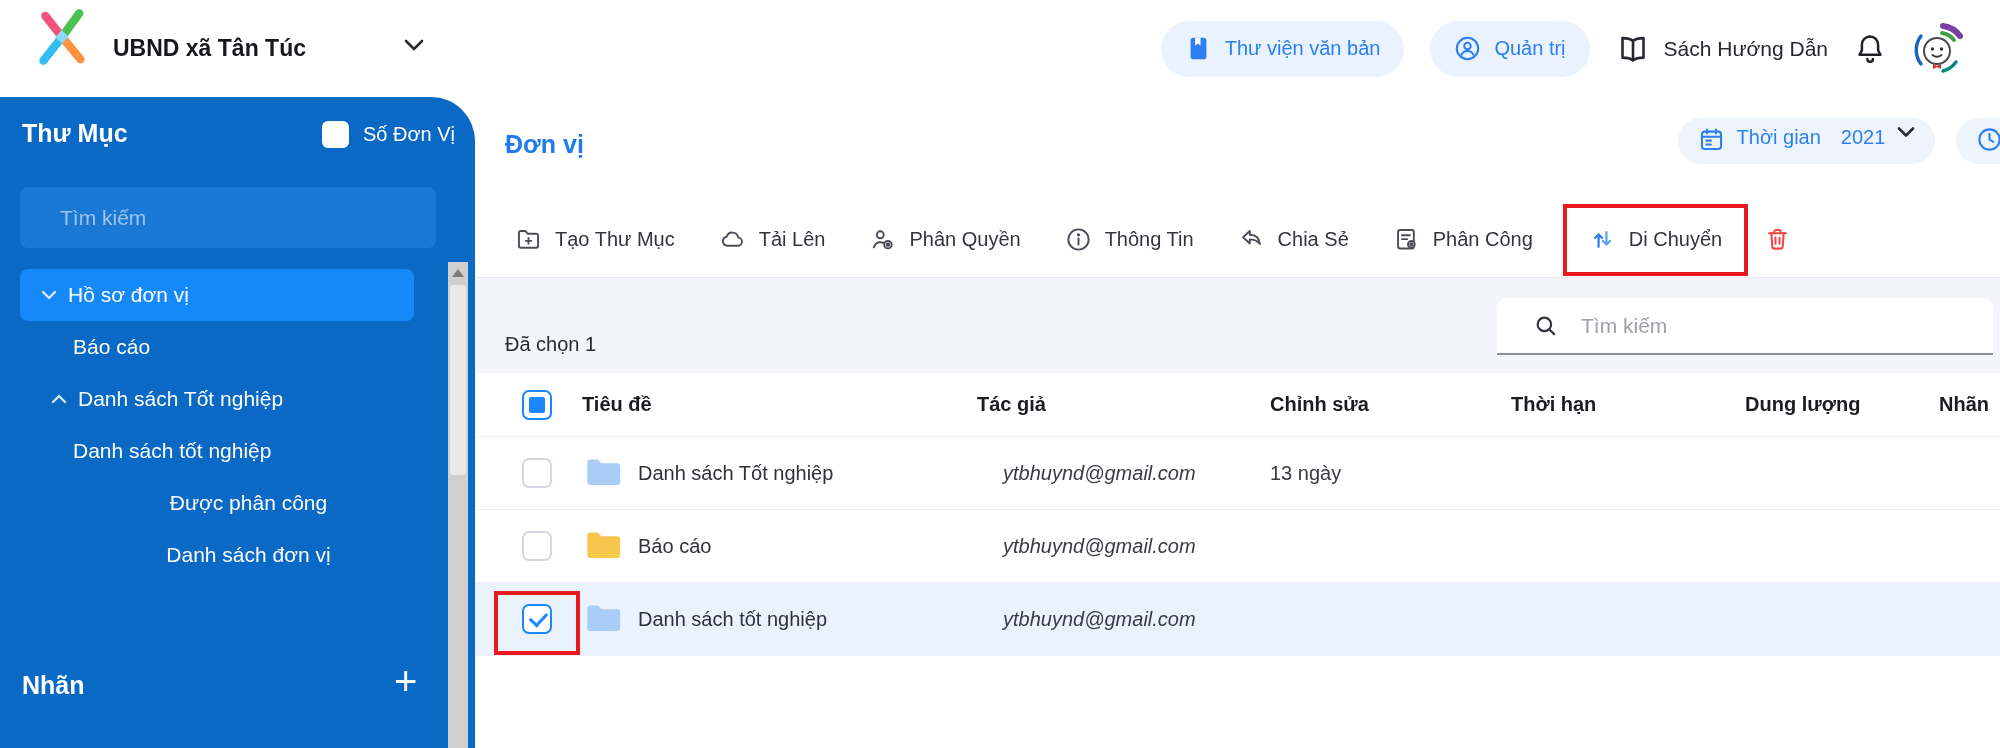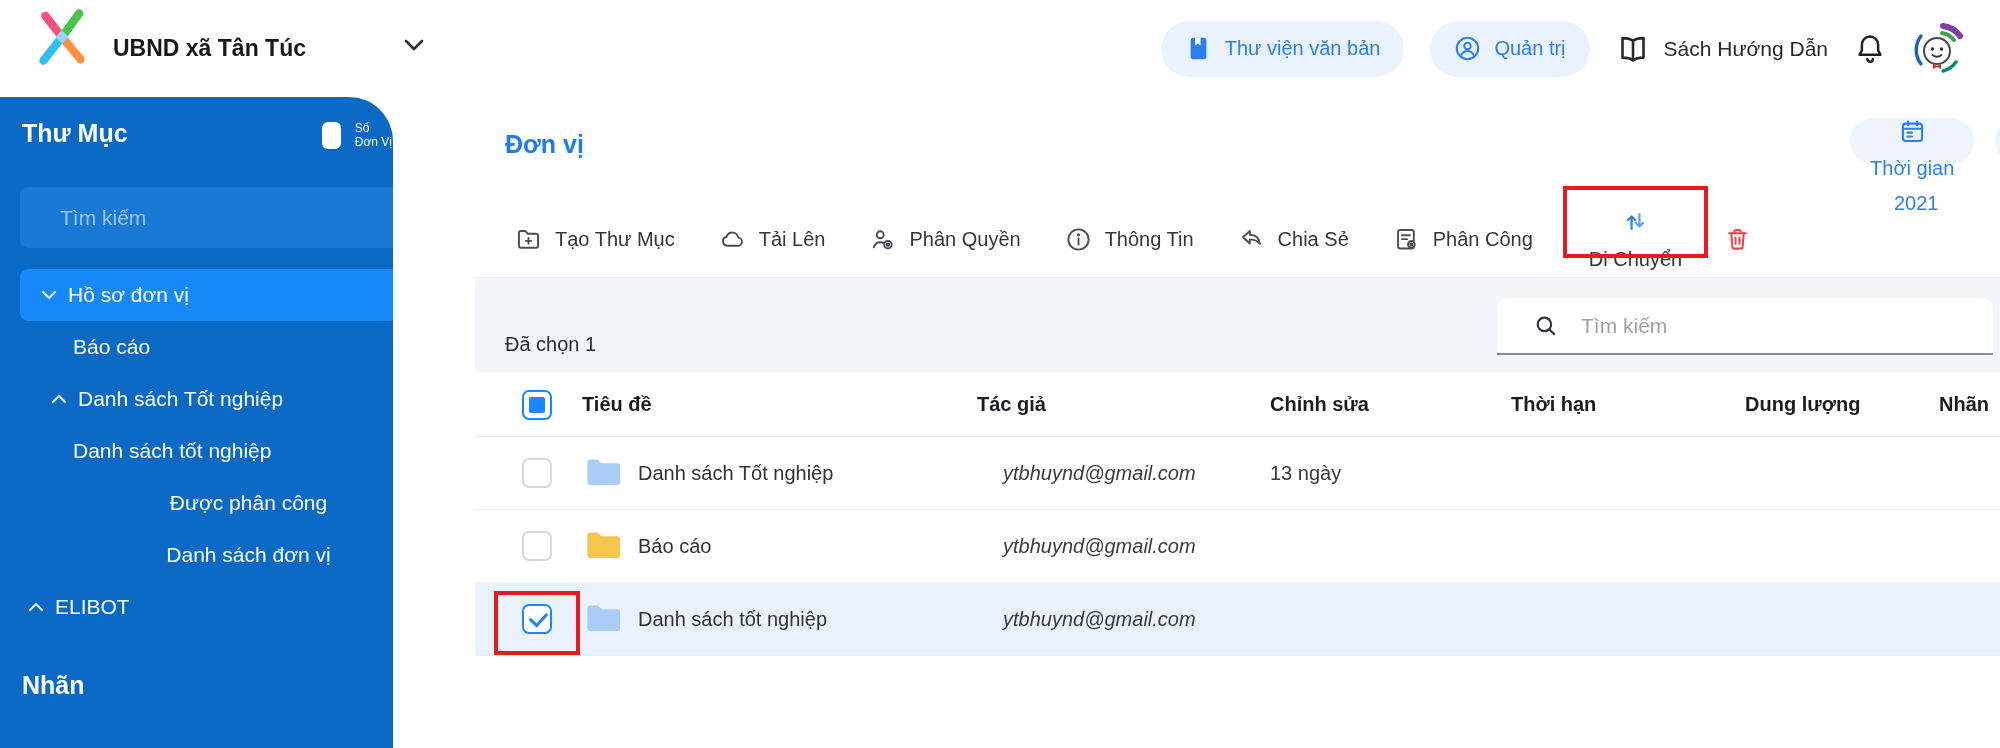--- a/index.html
+++ b/index.html
@@ -13,24 +13,24 @@
           font-size:23px; font-weight:bold; color:#17181c; }
   .org-chev { position:absolute; left:403px; top:38px; }
   .hdr-right { position:absolute; right:36px; top:0; height:97px; display:flex; align-items:center; gap:26px; }
   .pill { display:flex; align-items:center; gap:13px; background:#e9f2fd; border-radius:999px;
           height:56px; padding:0 24px; color:#2b7ff0; font-size:20px; cursor:pointer; }
   .guide { display:flex; align-items:center; gap:14px; font-size:21px; color:#26272e; cursor:pointer; }
   .bell { width:32px; height:34px; }
   .avatar { width:52px; height:52px; }
 
   
-  .sb { position:absolute; left:0; top:97px; width:393px; height:651px; background:#0b69c6;
+  .sb { position:absolute; left:0; top:97px; width:475px; height:651px; background:#0b69c6;
         border-top-right-radius:44px; color:#fff; overflow:hidden; }
   .sb-head { position:absolute; left:22px; top:22px; font-size:25px; font-weight:bold; }
-  .sb-units { position:absolute; left:322px; top:24px; display:flex; align-items:center; gap:14px; font-size:12px; }
+  .sb-units { position:absolute; left:322px; top:24px; display:flex; align-items:center; gap:14px; font-size:20px; }
   .sb-units .cbw { width:27px; height:27px; background:#fff; border-radius:6px; }
   .sb-search { position:absolute; left:20px; top:90px; width:416px; height:61px; background:#1b79d6; border-radius:8px; }
   .sb-search input { width:100%; height:100%; background:transparent; border:0; outline:none;
                      color:#fff; font-size:21px; padding-left:40px; font-family:inherit; }
   .sb-search input::placeholder { color:#9dc3ec; }
   .tree { position:absolute; left:0; top:172px; width:447px; }
   .titem { height:52px; display:flex; align-items:center; font-size:21px; color:#fdfeff; cursor:pointer; }
   .titem .chev { width:16px; height:10px; margin-right:11px; flex:0 0 auto; }
   .pl0  { padding-left:28px; }
   .pl0t { padding-left:50px;justify-content:center; }
@@ -41,28 +41,28 @@
   .sb-plus { position:absolute; left:394px; top:562px; font-size:40px; font-weight:300; cursor:pointer; }
   .sb-scroll { position:absolute; left:448px; top:165px; width:20px; height:486px; background:#cfcfcf; }
   .sb-scroll .arr { width:0; height:0; margin:7px auto 0; border-left:6px solid transparent;
                     border-right:6px solid transparent; border-bottom:8px solid #7d7d7d; }
   .sb-scroll .thumb { width:16px; margin:8px auto 0; height:190px; background:#e9e9e9; border-radius:3px; }
 
   
   .main { position:absolute; left:475px; top:97px; width:1647px; height:651px; background:#fff; overflow:hidden; }
   .m-title { position:absolute; left:30px; top:33px; font-size:25px; font-weight:bold; color:#1f7bf2; }
   .m-pills { position:absolute; right:21px; top:21px; display:flex; gap:21px; }
-  .m-pill { display:flex; align-items:center; gap:12px; background:#eef4fb; border-radius:999px;
-            height:46px; padding:0 20px; color:#2b7ff0; font-size:20px; cursor:pointer;flex-direction:column; }
+  .m-pill { display:flex; gap:12px; background:#eef4fb; border-radius:999px;
+            height:46px; padding:8px 20px; color:#2b7ff0; font-size:20px; cursor:pointer; }
   .m-pill .year { margin-left:8px; }
 
   .toolbar { position:absolute; left:40px; top:116px; height:52px; display:flex; align-items:center; }
   .tb-item { display:flex; align-items:center; gap:13px; font-size:20px; color:#34353c;
              margin-right:44px; cursor:pointer; white-space:nowrap; }
-  .tb-item.move { position:relative; padding:0 12px; margin-right:30px;flex-direction:column; }
+  .tb-item.move { position:relative; padding:0 12px; margin-right:30px; }
   .anno-move { position:absolute; left:-14px; top:-22px; width:calc(100% + 28px); height:72px;
                border:4px solid #e8191f; pointer-events:none; }
   .ic { width:27px; height:27px; flex:0 0 auto; }
 
   .divider { position:absolute; left:0; top:180px; width:100%; height:1px; background:#e9e9ef; }
   .band { position:absolute; left:0; top:181px; width:100%; height:95px; background:#f3f5f9; }
   .sel-status { position:absolute; left:30px; top:236px; font-size:20px; color:#2a2b31; }
   .m-search { position:absolute; left:1022px; top:201px; width:496px; height:57px; background:#fff;
               border-radius:10px 10px 0 0; border-bottom:2px solid #8e8e96; display:flex;
               align-items:center; gap:22px; padding-left:36px; }
@@ -181,26 +181,20 @@
     </div>
     <div class="titem pl1t">
       <span>Danh sách tốt nghiệp</span>
     </div>
     <div class="titem pl0t">
       <span>Được phân công</span>
     </div>
     <div class="titem pl0t">
       <span>Danh sách đơn vị</span>
     </div>
-    <div class="titem pl0">
-      <svg class="chev" viewBox="0 0 16 10">
-        <path d="M2 8l6-6 6 6" fill="none" stroke="#d6e9ff" stroke-width="2.4" stroke-linecap="round" stroke-linejoin="round"></path>
-      </svg>
-      <span>ELIBOT</span>
-    </div>
   </div>
 
   <div class="sb-labels">Nhãn</div>
   <div class="sb-plus">+</div>
 
   <div class="sb-scroll">
     <div class="arr"></div>
     <div class="thumb"></div>
   </div>
 </div>

